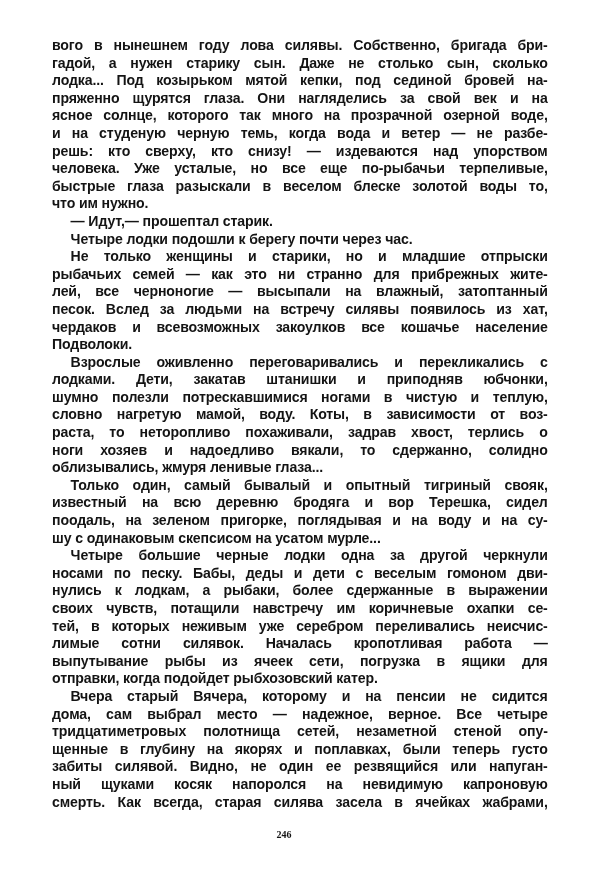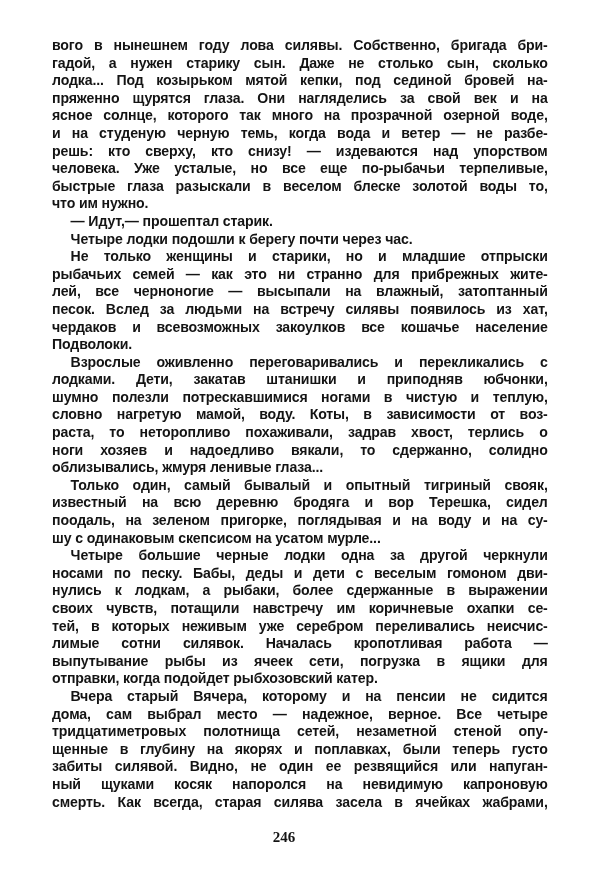--- a/index.html
+++ b/index.html
@@ -9,21 +9,21 @@
     font-family:"Liberation Sans", sans-serif;
     font-size:15.2px; line-height:17.6px; color:#141414;
     font-weight:bold; letter-spacing:-0.15px;
     transform:scaleX(0.93); transform-origin:left top;
   }
   .line { display:block; white-space:nowrap; text-align-last:justify; text-align:justify; width:533px; }
   .line.last { text-align-last:left; }
   .line.indent { padding-left:20px; width:513px; }
   .page-number {
     position:absolute; left:0; width:568px; top:829px; text-align:center;
-    font-family:"Liberation Serif", serif; font-weight:bold; font-size:15px; color:#141414;
+    font-family:"Liberation Serif", serif; font-weight:bold; font-size:10px; color:#141414;
   }
 </style>
 </head>
 <body>
 
 <div class="page-text" id="page-text">
     <span class="line">вого в нынешнем году лова силявы. Собственно, бригада бри-</span>
     <span class="line">гадой, а нужен старику сын. Даже не столько сын, сколько</span>
     <span class="line">лодка... Под козырьком мятой кепки, под сединой бровей на-</span>
     <span class="line">пряженно щурятся глаза. Они нагляделись за свой век и на</span>

